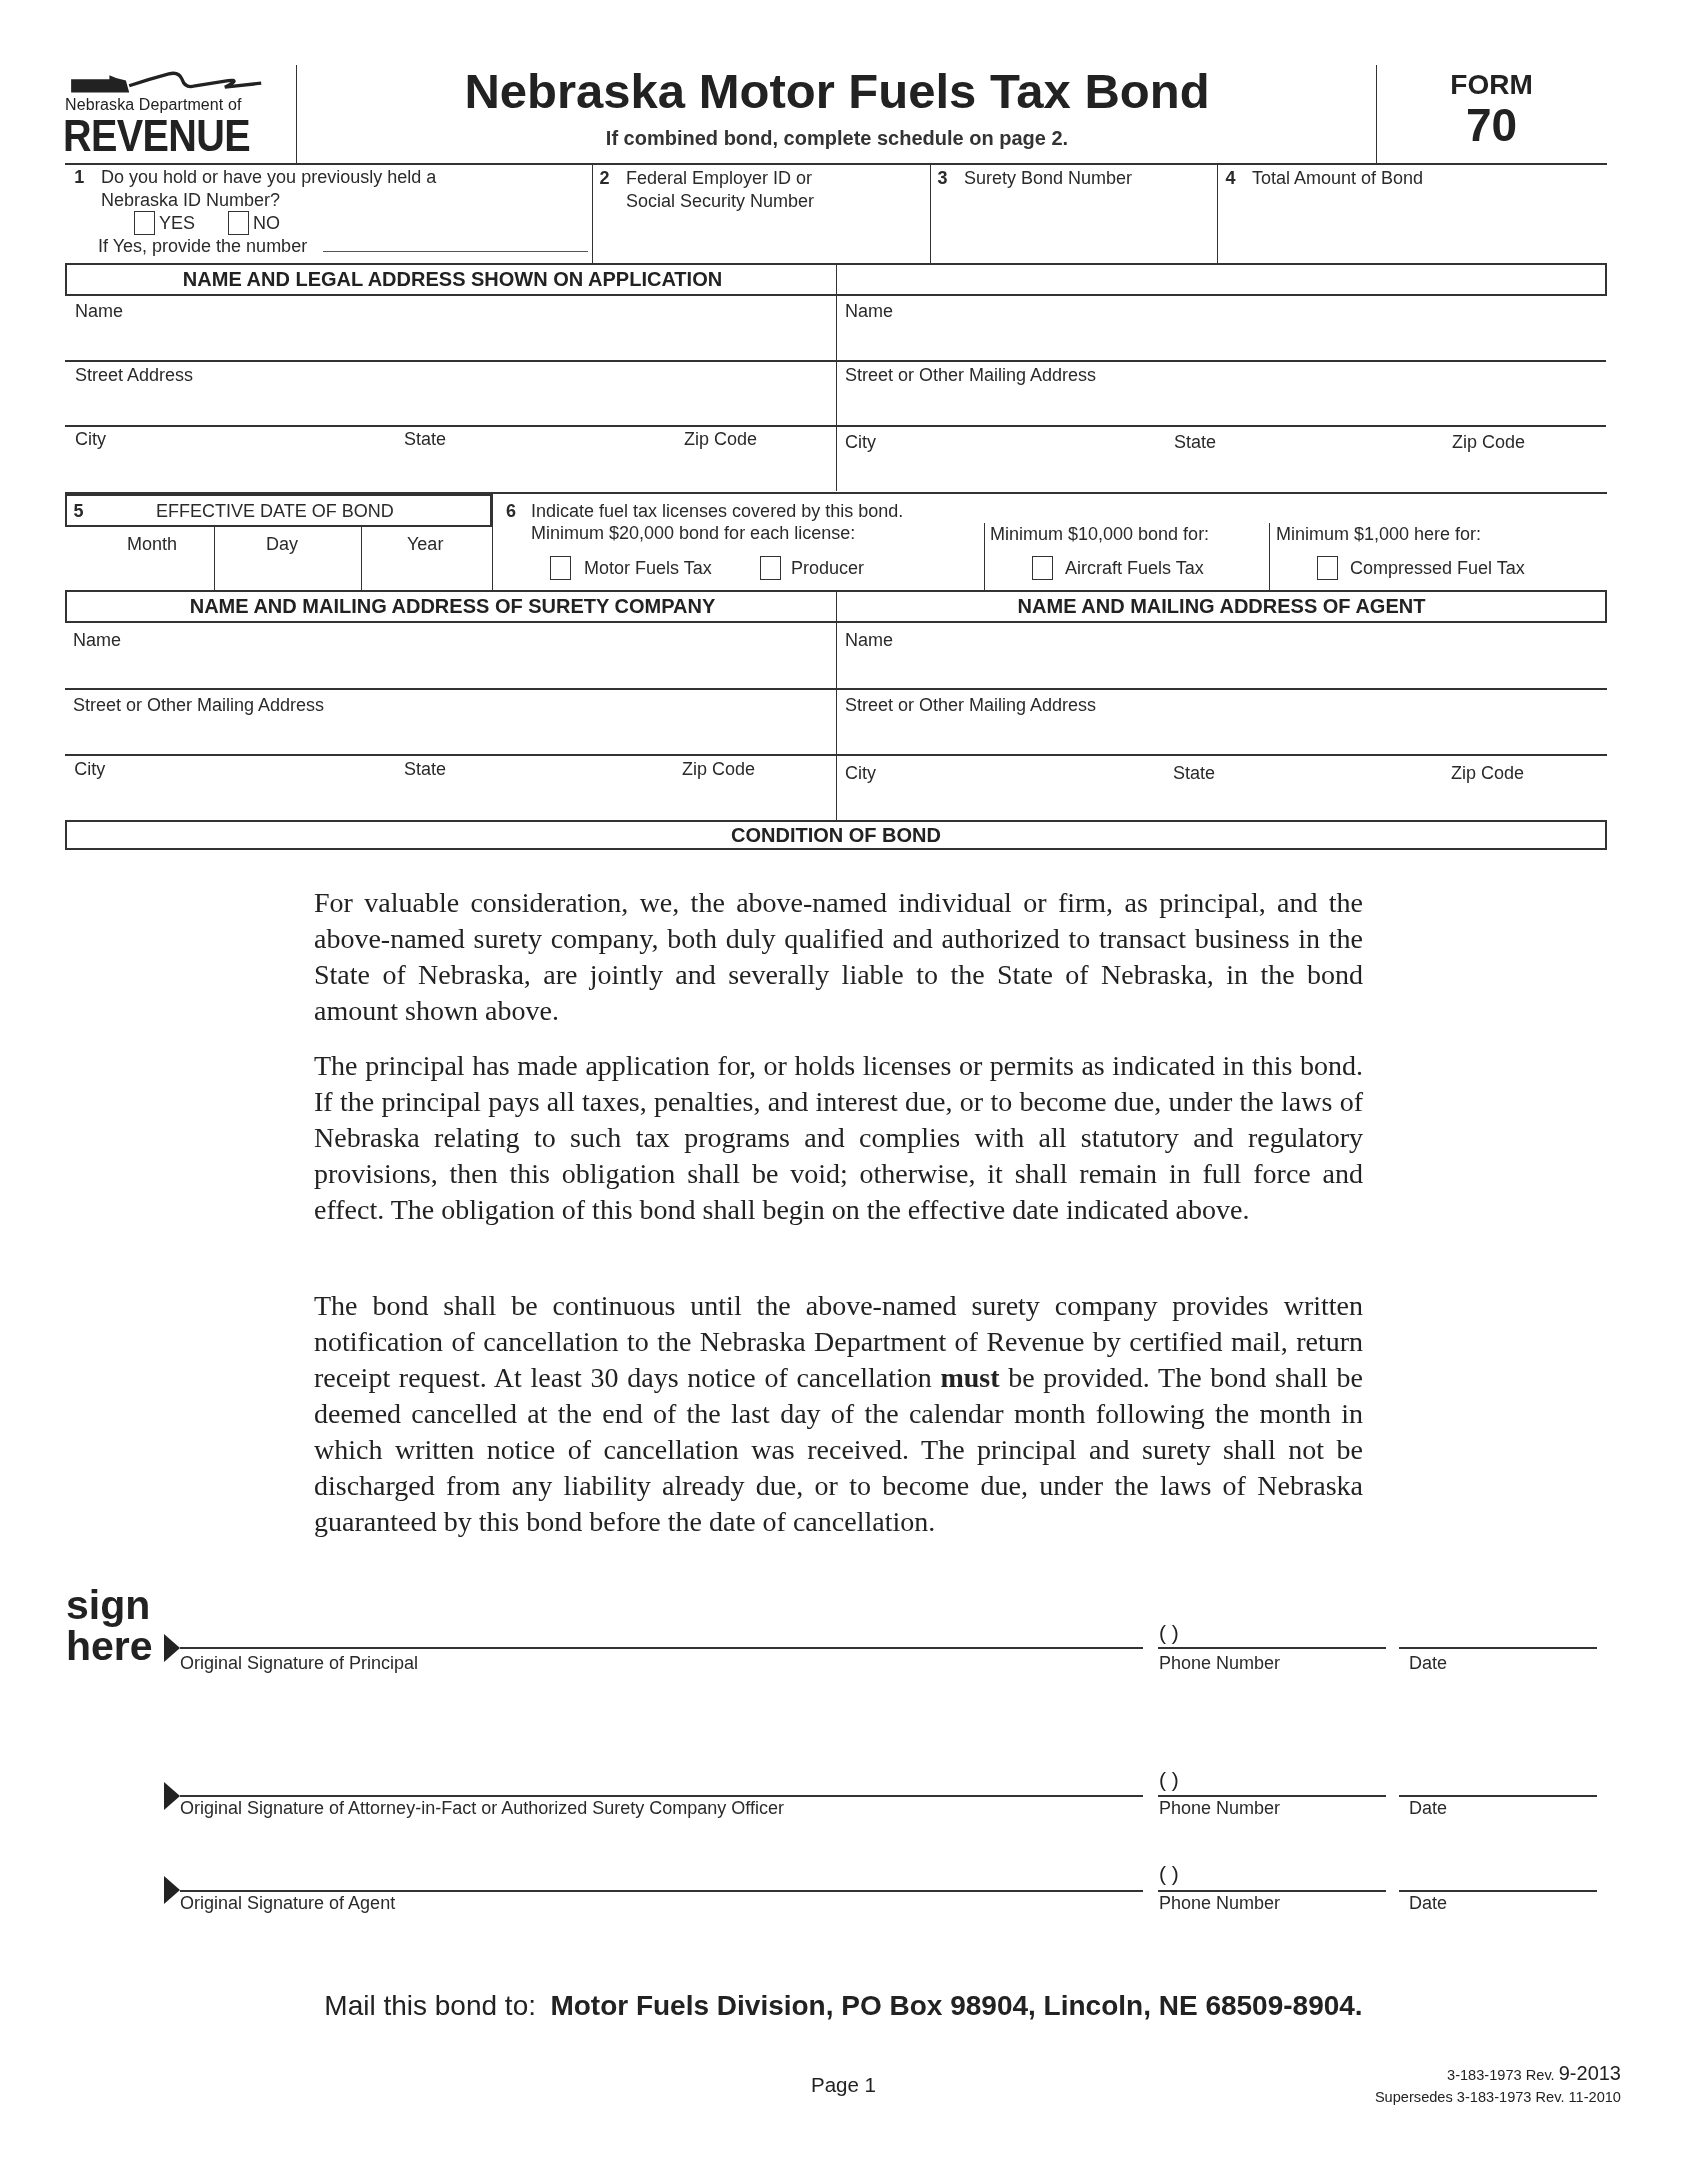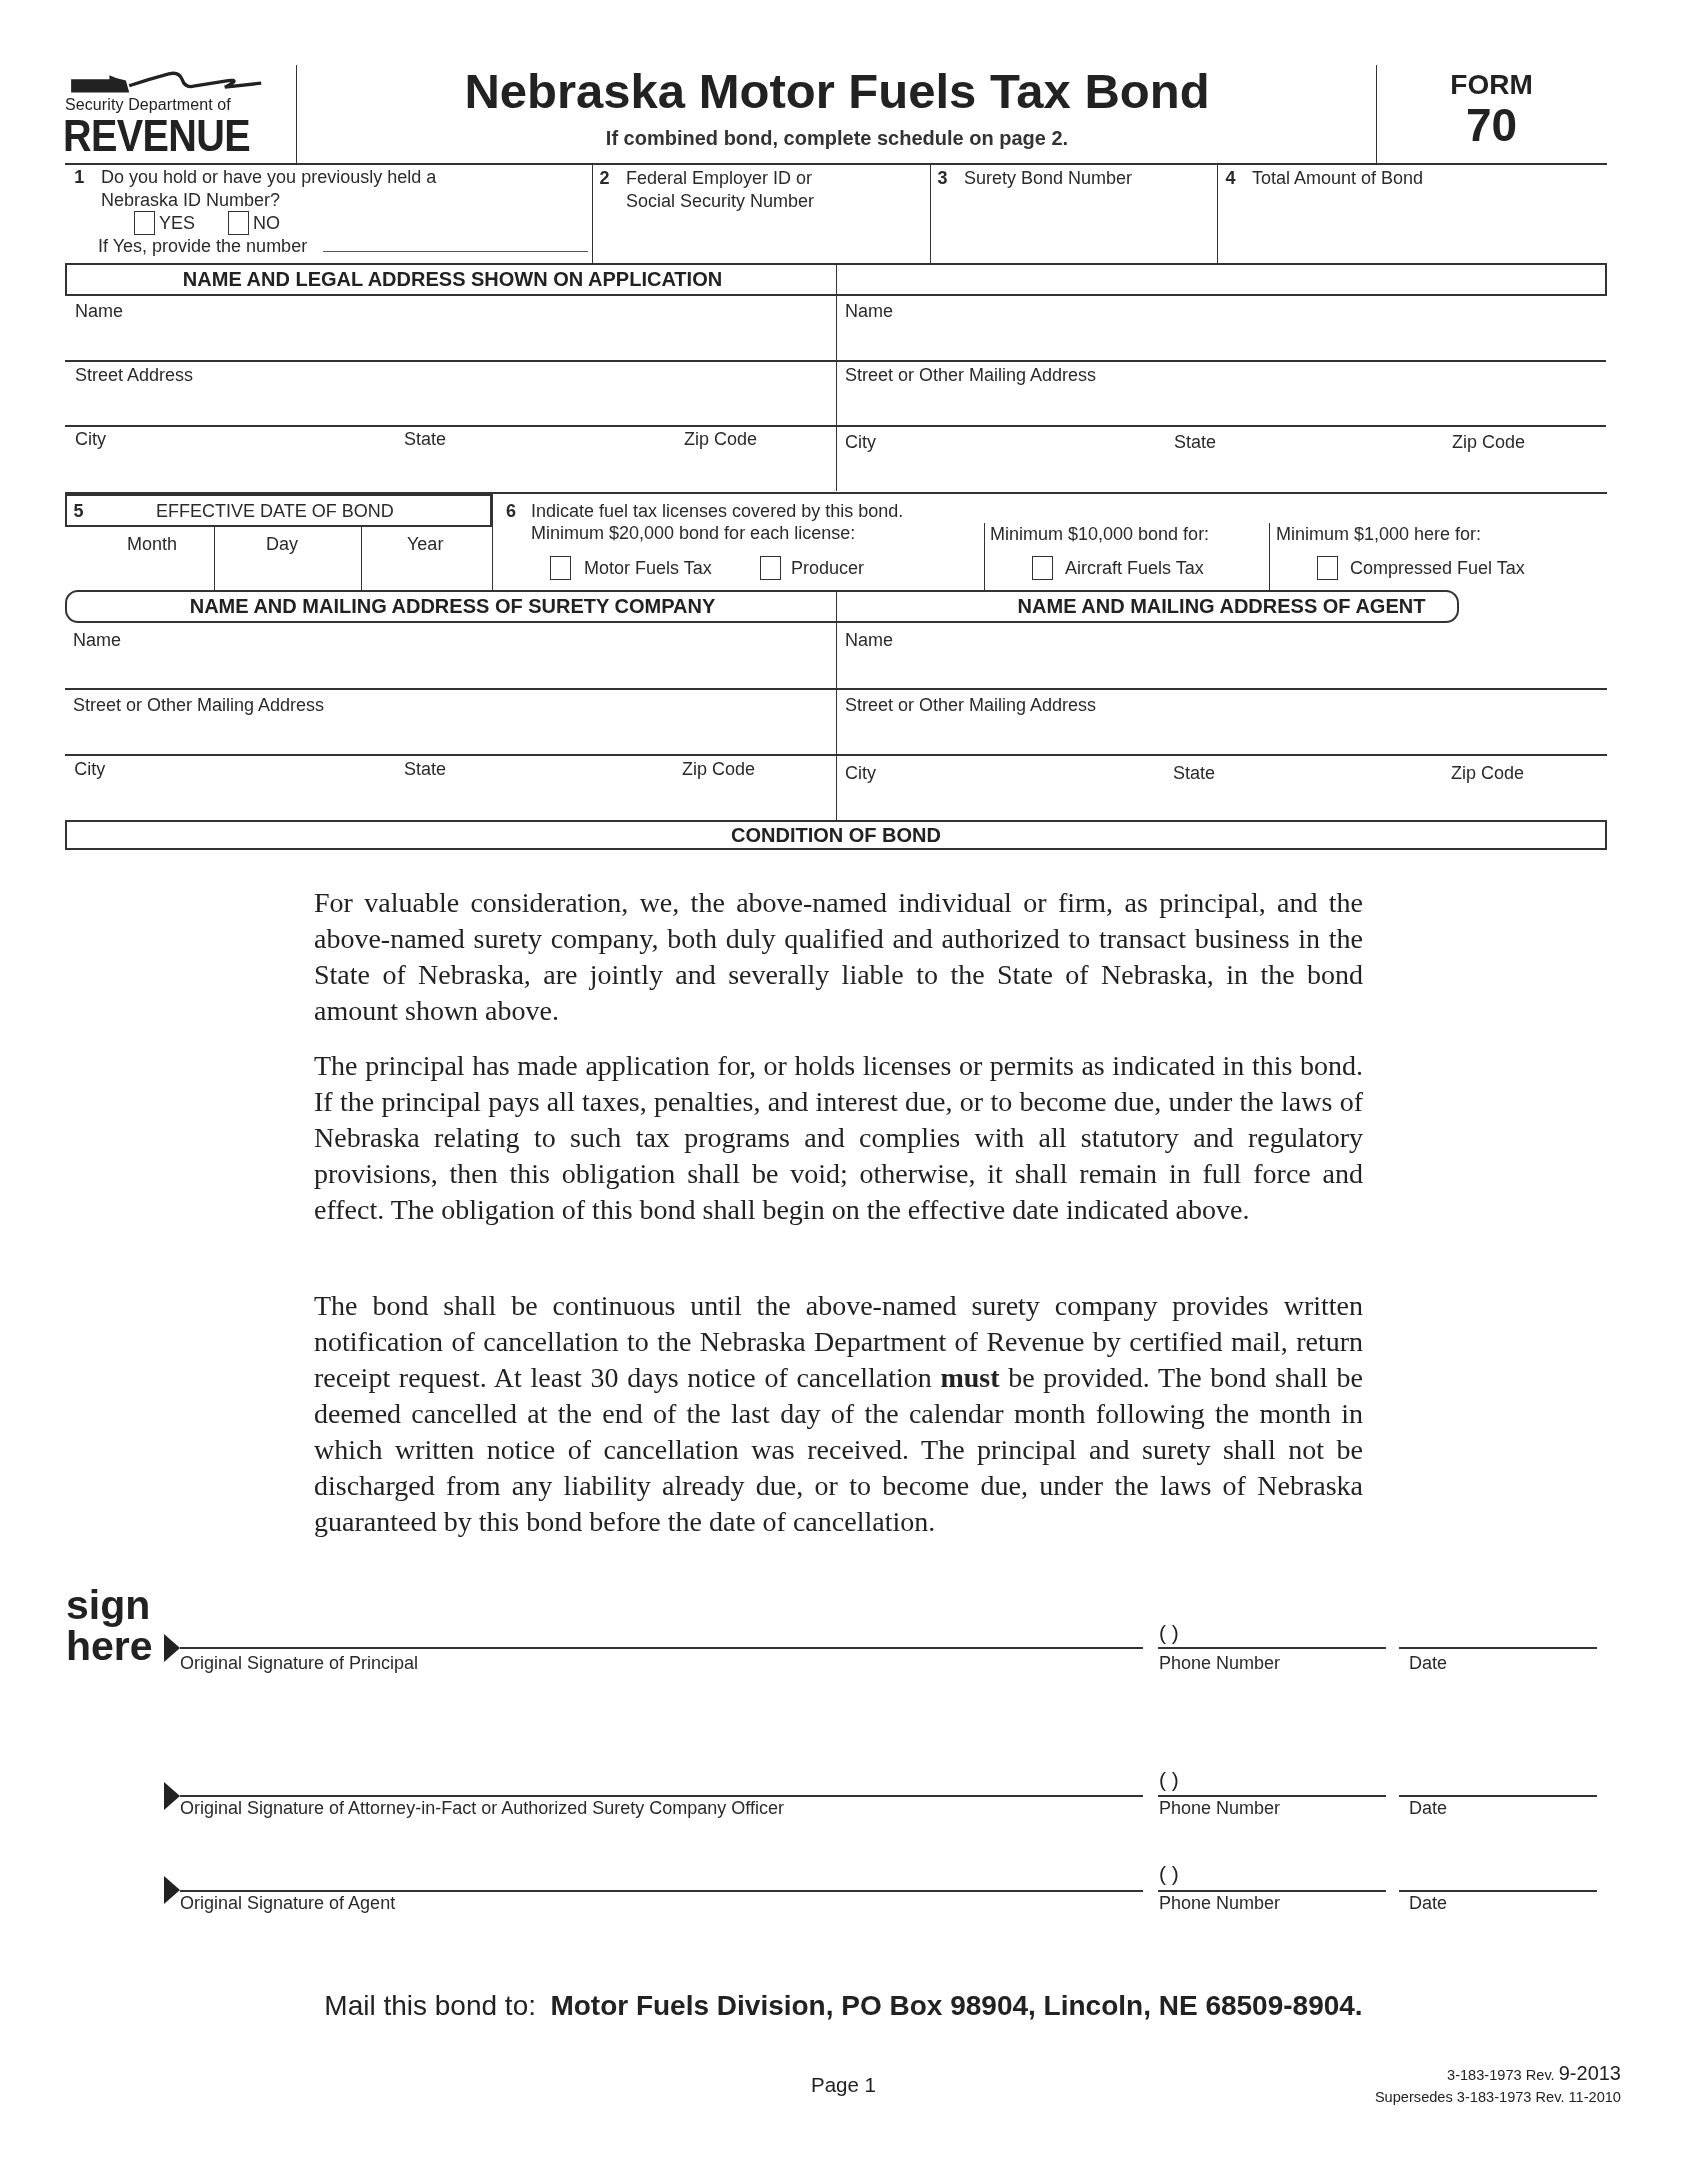--- a/index.html
+++ b/index.html
@@ -22,21 +22,21 @@
   .paren { position:absolute; font-size:21px; color:#222; }
 </style>
 </head>
 <body>
 
 <div class="abs" style="left:63px;top:66px;width:205px;height:93px;">
   <svg class="abs" style="left:0;top:0" width="205" height="33" viewBox="0 0 310 50">
     <path d="M12 20 L70 20 L70 14 L80 18 L95 22 L100 40 L12 40 Z" fill="#222"></path>
     <path d="M100 30 Q130 20 160 12 Q175 8 180 20 Q185 35 200 30 L250 22 Q270 20 245 32 L300 26" stroke="#222" stroke-width="5" fill="none"></path>
   </svg>
-  <div class="abs" style="left:2px;top:30px;font-size:16px;color:#222;letter-spacing:0.1px;">Security Department of</div>
+  <div class="abs" style="left:2px;top:30px;font-size:16px;color:#222;letter-spacing:0.1px;">Nebraska Department of</div>
   <div class="abs" style="left:0;top:45px;font-size:44px;font-weight:bold;color:#222;letter-spacing:-0.7px;transform:scaleX(0.9);transform-origin:left;">REVENUE</div>
 </div>
 <div class="vline" style="left:296px;top:65px;height:98px;"></div>
 <div class="abs" style="left:298px;width:1078px;top:63px;text-align:center;font-size:49px;font-weight:bold;color:#222;">Nebraska Motor Fuels Tax Bond</div>
 <div class="abs" style="left:298px;width:1078px;top:127px;text-align:center;font-size:20px;font-weight:bold;color:#333;">If combined bond, complete schedule on page 2.</div>
 <div class="vline" style="left:1376px;top:65px;height:98px;"></div>
 <div class="abs" style="left:1379px;width:225px;top:69px;text-align:center;font-size:28px;font-weight:bold;color:#222;">FORM</div>
 <div class="abs" style="left:1379px;width:225px;top:98px;text-align:center;font-size:46px;font-weight:bold;color:#222;">70</div>
 
 <div class="hline" style="left:65px;width:1542px;top:163px;border-top-width:2.6px;"></div>
@@ -129,21 +129,21 @@
 <span class="lbl" style="left:791px;top:558px;">Producer</span>
 <div class="vline" style="left:984px;top:523px;height:67px;"></div>
 <span class="lbl" style="left:990px;top:524px;">Minimum $10,000 bond for:</span>
 <div class="cb" style="left:1032px;top:556px;"></div>
 <span class="lbl" style="left:1065px;top:558px;">Aircraft Fuels Tax</span>
 <div class="vline" style="left:1269px;top:523px;height:67px;"></div>
 <span class="lbl" style="left:1276px;top:524px;">Minimum $1,000 here for:</span>
 <div class="cb" style="left:1317px;top:556px;"></div>
 <span class="lbl" style="left:1350px;top:558px;">Compressed Fuel Tax</span>
 
-<div class="box-hdr" style="left:65px;top:590px;width:1394px;height:33px;border-radius:13px;">
+<div class="box-hdr" style="left:65px;top:590px;width:1542px;height:33px;">
   <div class="hdr-text" style="left:0;width:771px;">NAME AND MAILING ADDRESS OF SURETY COMPANY</div>
   <div class="hdr-text" style="left:771px;width:767px;">NAME AND MAILING ADDRESS OF AGENT</div>
 </div>
 <div class="vline" style="left:836px;top:590px;height:232px;"></div>
 
 <div class="abs" style="left:65px;top:623px;width:771px;height:64px;">
   <span class="lbl" style="left:8px;top:6.6px;">Name</span>
 </div>
 <div class="hline" style="left:65px;width:1542px;top:688px;"></div>
 <div class="abs" style="left:65px;top:690px;width:771px;height:64px;">

